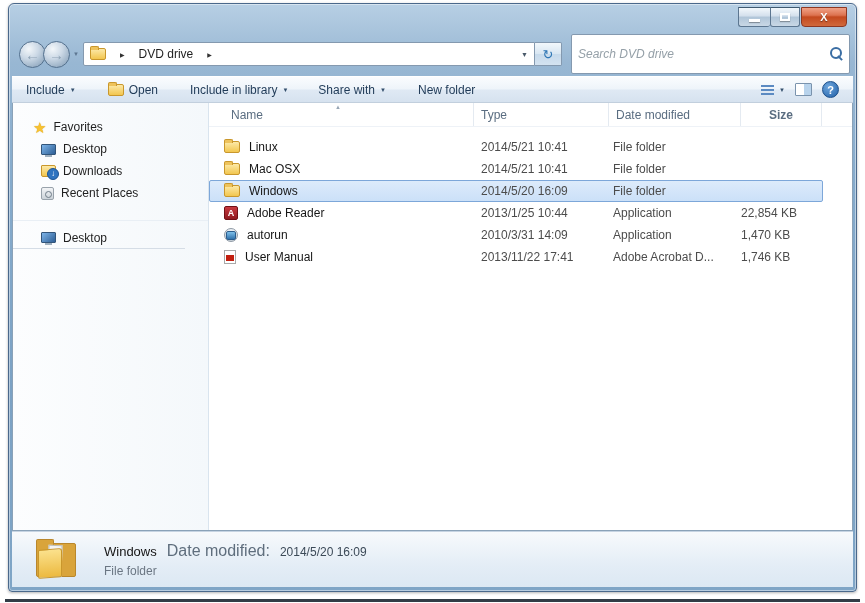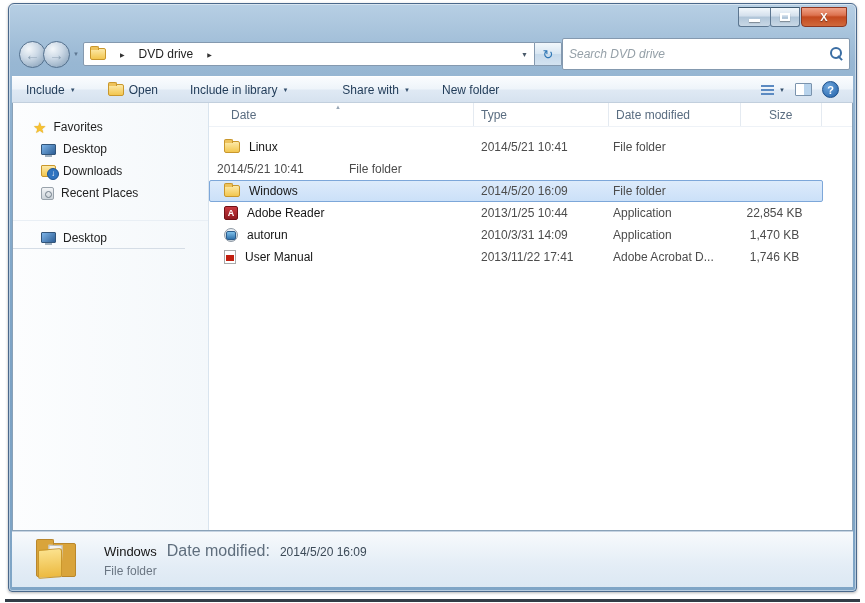--- a/index.html
+++ b/index.html
@@ -46,21 +46,21 @@
   }
   .crumb-sep { font-size:6px; color:#333; }
   .crumb-label { font-size:12px; color:#1f1f1f; }
   .addr-drop { margin-left:auto; font-size:7px; color:#4a5a6a; }
   .refresh-btn {
     width:27px; height:24px; border:1px solid #8499af; border-left:none; border-radius:0 2px 2px 0;
     background:linear-gradient(180deg,#f2f8fc,#d8e6f2 50%,#c7daeb 52%,#d4e3f1);
     display:flex; align-items:center; justify-content:center; color:#2e76b5; font-size:13px; flex:none;
   }
   .searchbox {
-    flex:1; height:32px; background:#fff; border:1px solid #8499af; border-radius:2px;
+    flex:1; height:40px; margin-left:9px; background:#fff; border:1px solid #8499af; border-radius:2px;
     display:flex; align-items:center; padding:0 6px;
   }
   .searchbox input { border:none; outline:none; flex:1; font-size:12px; color:#222; background:transparent; }
   .searchbox input::placeholder { font-style:italic; color:#95a0a8; }
   .magnifier { position:relative; width:14px; height:14px; flex:none; }
   .magnifier::before { content:""; position:absolute; top:0; left:1px; width:8px; height:8px; border:2px solid #3a6da3; border-radius:50%; }
   .magnifier::after { content:""; position:absolute; width:6px; height:2px; background:#3a6da3; bottom:2px; right:0; transform:rotate(45deg); }
 
   
   .toolbar {
@@ -101,30 +101,30 @@
   .side-child { padding-left:28px; }
   .tree-sep { height:1px; background:#e9eff5; margin:16px 0 6px 0; }
   .tree-item { padding-left:28px; width:172px; border-bottom:1px solid #d5dde6; }
 
   .listpane { flex:1; position:relative; font-size:12px; }
   .list-header { display:flex; height:24px; align-items:center; color:#5a6d81; border-bottom:1px solid #eef2f7; position:relative; }
   .hcell { height:100%; display:flex; align-items:center; border-right:1px solid #e4eaf1; cursor:default; }
   .h-name { width:265px; padding-left:22px; }
   .h-date { width:132px; padding-left:7px; }
   .h-type { width:135px; padding-left:7px; }
-  .h-size { width:81px; padding-left:28px; }
+  .h-size { width:81px; padding-left:28px;font-weight:bold; }
   .sort-caret { position:absolute; left:126px; top:1px; font-size:6px; color:#96a5b4; }
 
   .rows { padding-top:9px; }
   .row { width:614px; height:22px; display:flex; align-items:center; border:1px solid transparent; border-radius:2px; cursor:default; }
   .row.selected { background:linear-gradient(180deg,#ddebfb,#cbe0f8); border-color:#7da7d9; }
   .c-name { width:264px; padding-left:14px; display:flex; align-items:center; gap:9px; color:#161616; }
   .c-date { width:132px; padding-left:7px; color:#4c4c4c; }
   .c-type { width:135px; padding-left:7px; color:#4c4c4c; }
-  .c-size { width:75px; text-align:center; padding-right:8px; color:#4c4c4c; }
+  .c-size { width:75px; text-align:left; padding-right:8px; color:#4c4c4c; }
 
   
   .details {
     position:absolute; left:3px; right:3px; bottom:4px; height:56px;
     background:linear-gradient(180deg,#f7fafc,#e4edf6 60%,#dce8f3);
     border-top:1px solid #c6d4e2; display:flex; align-items:center; padding-left:24px; gap:22px;
   }
   .big-folder { position:relative; width:46px; height:38px; flex:none; }
   .big-folder .bf-back { position:absolute; left:0; top:2px; width:40px; height:34px; background:#d9a43b; border:1px solid #b9872c; border-radius:2px; }
   .big-folder .bf-back::before { content:""; position:absolute; top:-5px; left:-1px; width:16px; height:5px; background:#d9a43b; border:1px solid #b9872c; border-bottom:none; border-radius:2px 2px 0 0; }
@@ -183,21 +183,21 @@
       <span class="tb-drop">▼</span>
     </div>
     <div class="tb-item" style="margin-right:32px;">
       <span class="icon-folder"></span>
       <span>Open</span>
     </div>
     <div class="tb-item" style="margin-right:30px;">
       <span>Include in library</span>
       <span class="tb-drop">▼</span>
     </div>
-    <div class="tb-item" style="margin-right:32px;margin-left:24px;">
+    <div class="tb-item" style="margin-right:32px;">
       <span>Share with</span>
       <span class="tb-drop">▼</span>
     </div>
     <div class="tb-item">
       <span>New folder</span>
     </div>
     <div class="tb-right">
       <div class="tb-item">
         <span class="icon-views"></span>
         <span class="tb-drop">▼</span>
@@ -233,21 +233,21 @@
       <div class="side-item tree-item">
         <span class="icon-monitor"></span>
         <span>Desktop</span>
       </div>
     </div>
 
     <div class="listpane">
       <div class="list-header">
         <span class="sort-caret">▲</span>
         <div class="hcell h-name">
-            <span>Date</span>
+            <span>Name</span>
           </div>
         <div class="hcell h-type">
             <span>Type</span>
           </div>
         <div class="hcell h-date">
             <span>Date modified</span>
           </div>
         <div class="hcell h-size">
             <span>Size</span>
           </div>
@@ -257,20 +257,24 @@
         <div class="row">
           <div class="c-name">
               <span class="icon-folder"></span>
               <span>Linux</span>
             </div>
           <div class="c-date">2014/5/21 10:41</div>
           <div class="c-type">File folder</div>
           <div class="c-size"></div>
         </div>
         <div class="row">
+          <div class="c-name">
+              <span class="icon-folder"></span>
+              <span>Mac OSX</span>
+            </div>
           <div class="c-date">2014/5/21 10:41</div>
           <div class="c-type">File folder</div>
           <div class="c-size"></div>
         </div>
         <div class="row selected">
           <div class="c-name">
               <span class="icon-folder"></span>
               <span>Windows</span>
             </div>
           <div class="c-date">2014/5/20 16:09</div>

